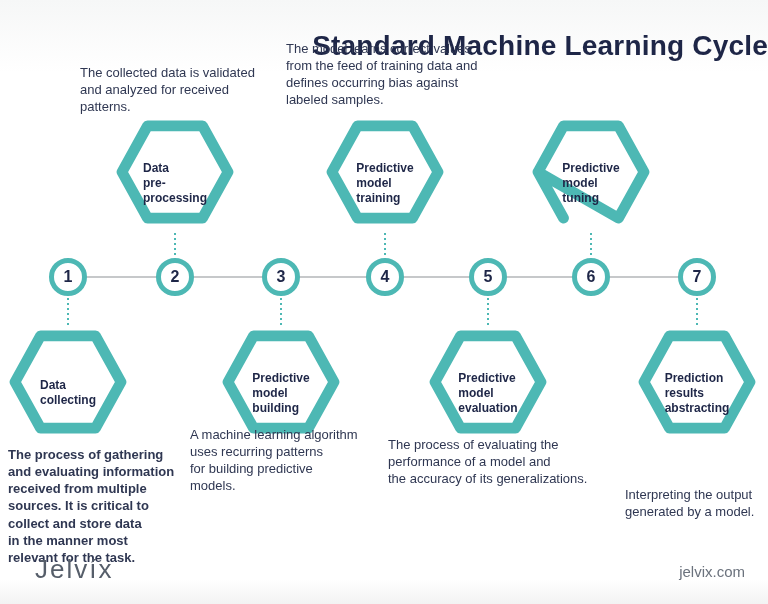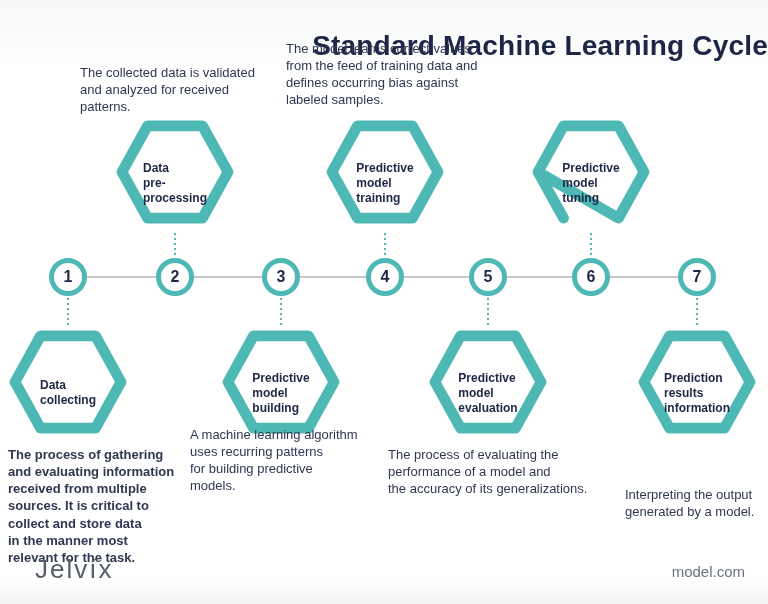--- a/index.html
+++ b/index.html
@@ -177,36 +177,36 @@
     <div class="hex-label">Predictive
 model
 evaluation</div>
   </div>
   <div class="hex row-bottom" style="left:638px;">
     <svg viewBox="0 0 120 108">
       <polygon points="32,7 88,7 114,54 88,101 32,101 6,54"></polygon>
     </svg>
     <div class="hex-label">Prediction
 results
-information</div>
+abstracting</div>
   </div>
 
   <div class="desc" style="left:8px;top:446px;width:182px;font-weight:bold;">The process of gathering
 and evaluating information
 received from multiple
 sources. It is critical to
 collect and store data
 in the manner most
 relevant for the task.</div>
   <div class="desc" style="left:190px;top:426px;width:198px;">A machine learning algorithm
 uses recurring patterns
 for building predictive
 models.</div>
-  <div class="desc" style="left:388px;top:446px;width:226px;">The process of evaluating the
+  <div class="desc" style="left:388px;top:436px;width:226px;">The process of evaluating the
 performance of a model and
 the accuracy of its generalizations.</div>
   <div class="desc" style="left:625px;top:446px;width:142px;margin-top:40px;">Interpreting the output
 generated by a model.</div>
 
   <div class="footer-logo">Jelvíx</div>
-  <div class="footer-site">model.com</div>
+  <div class="footer-site">jelvix.com</div>
 
 </div>
 
 </body></html>

